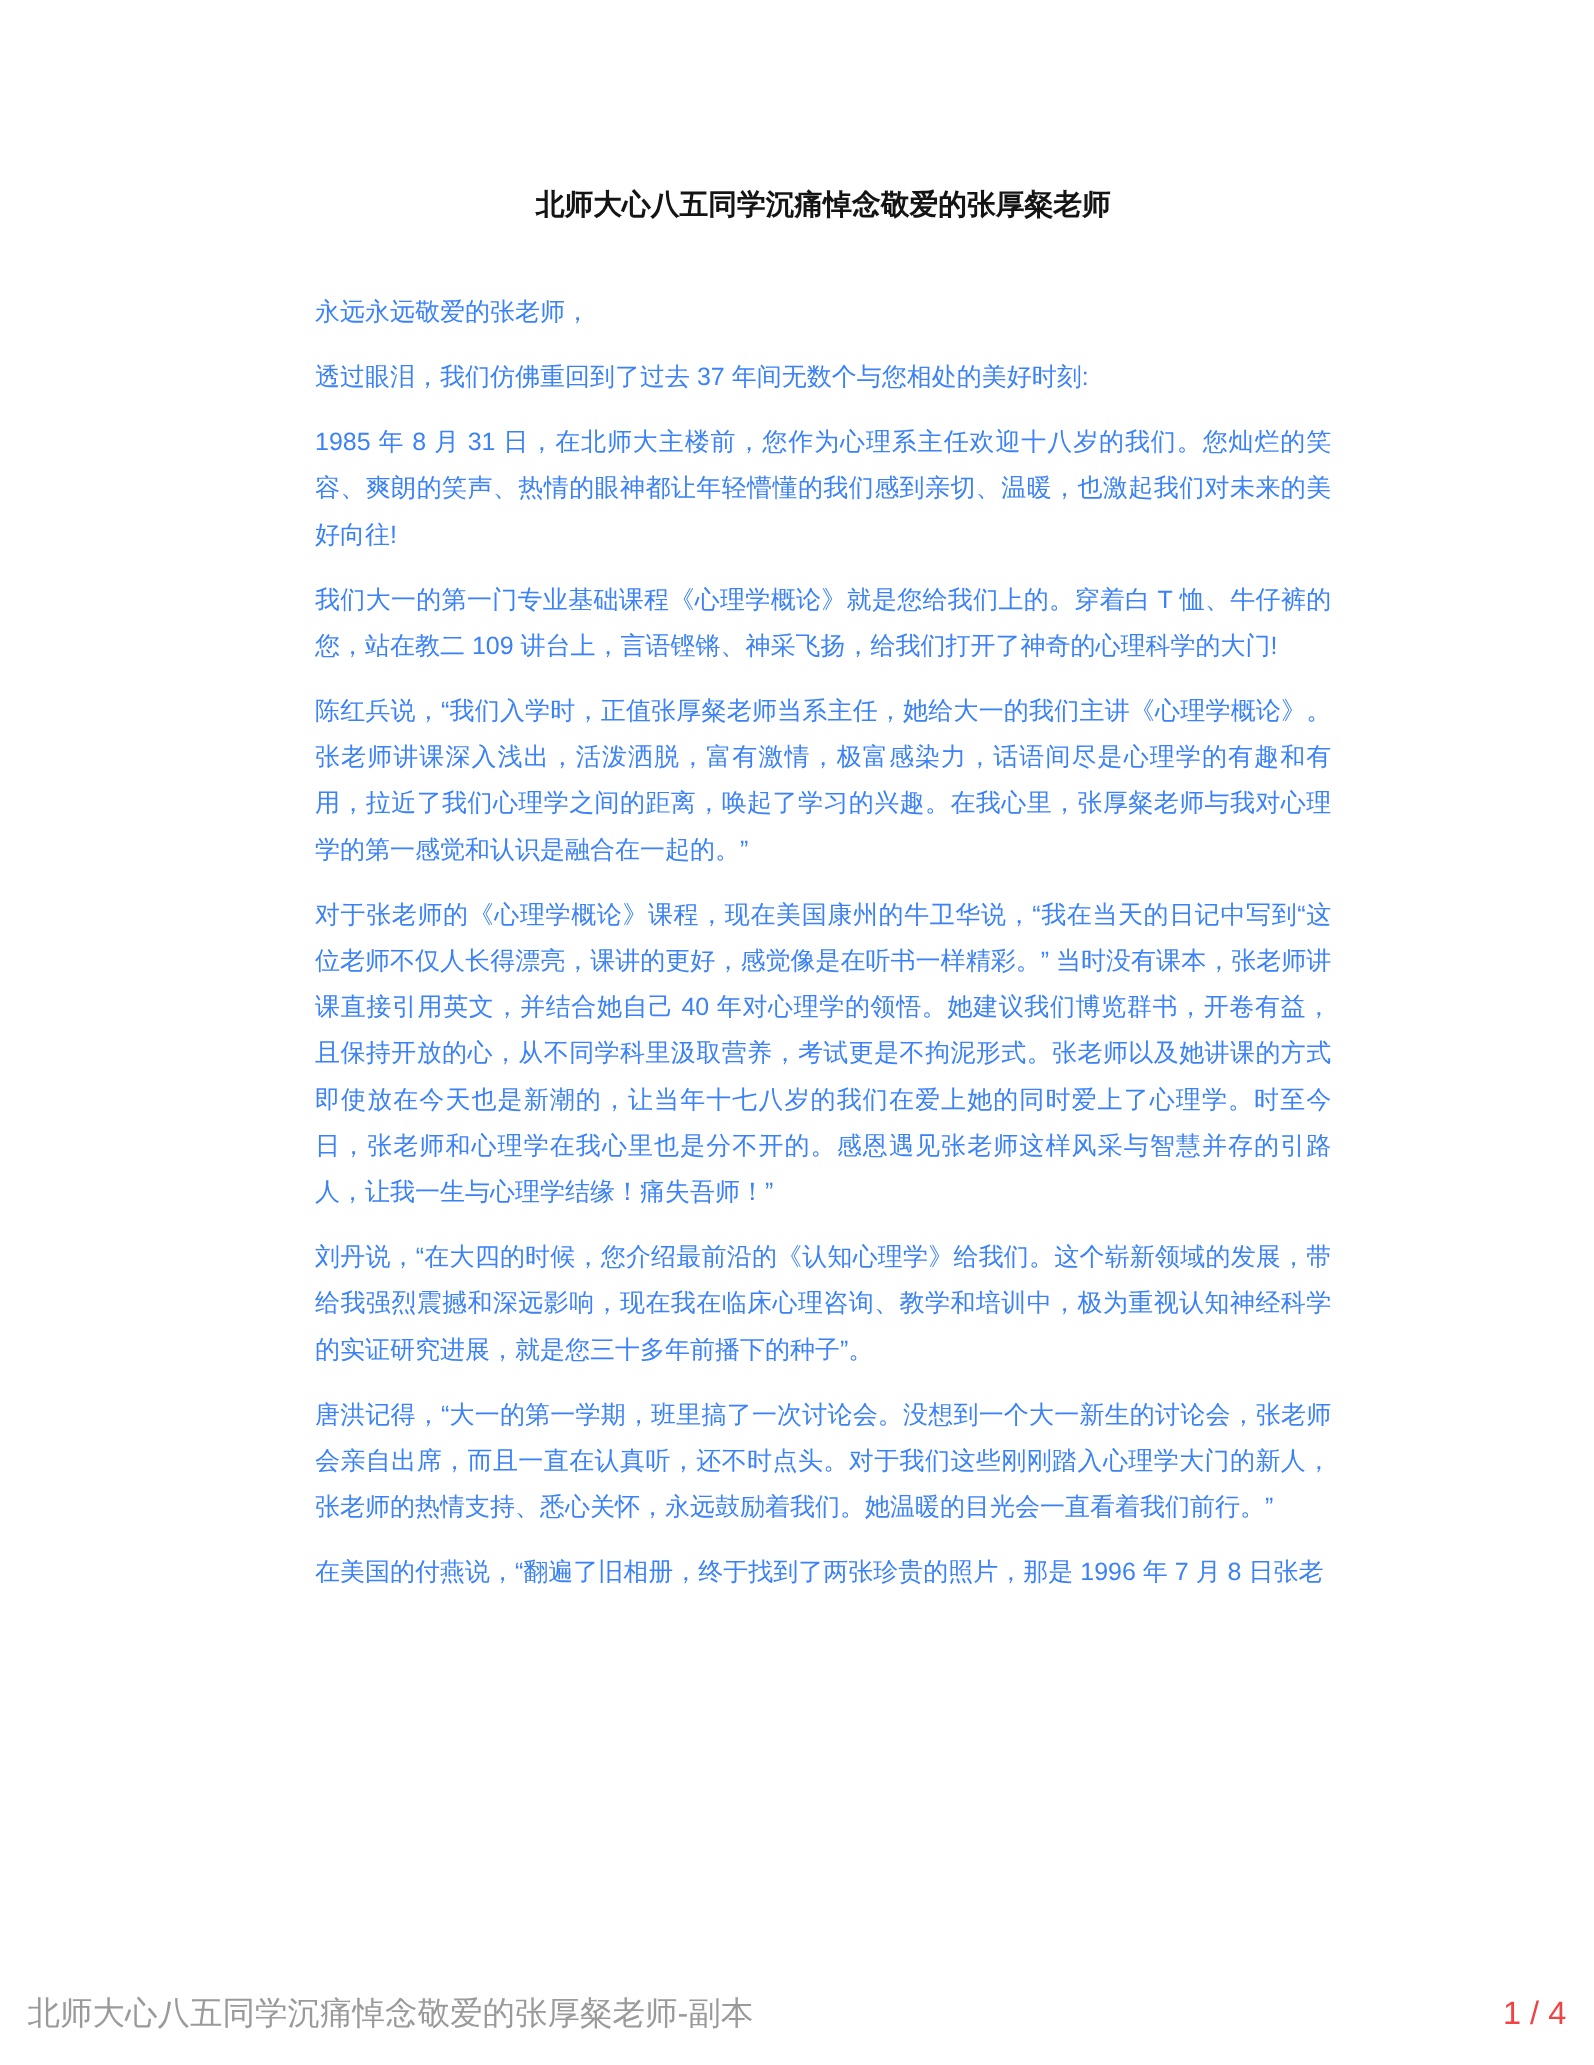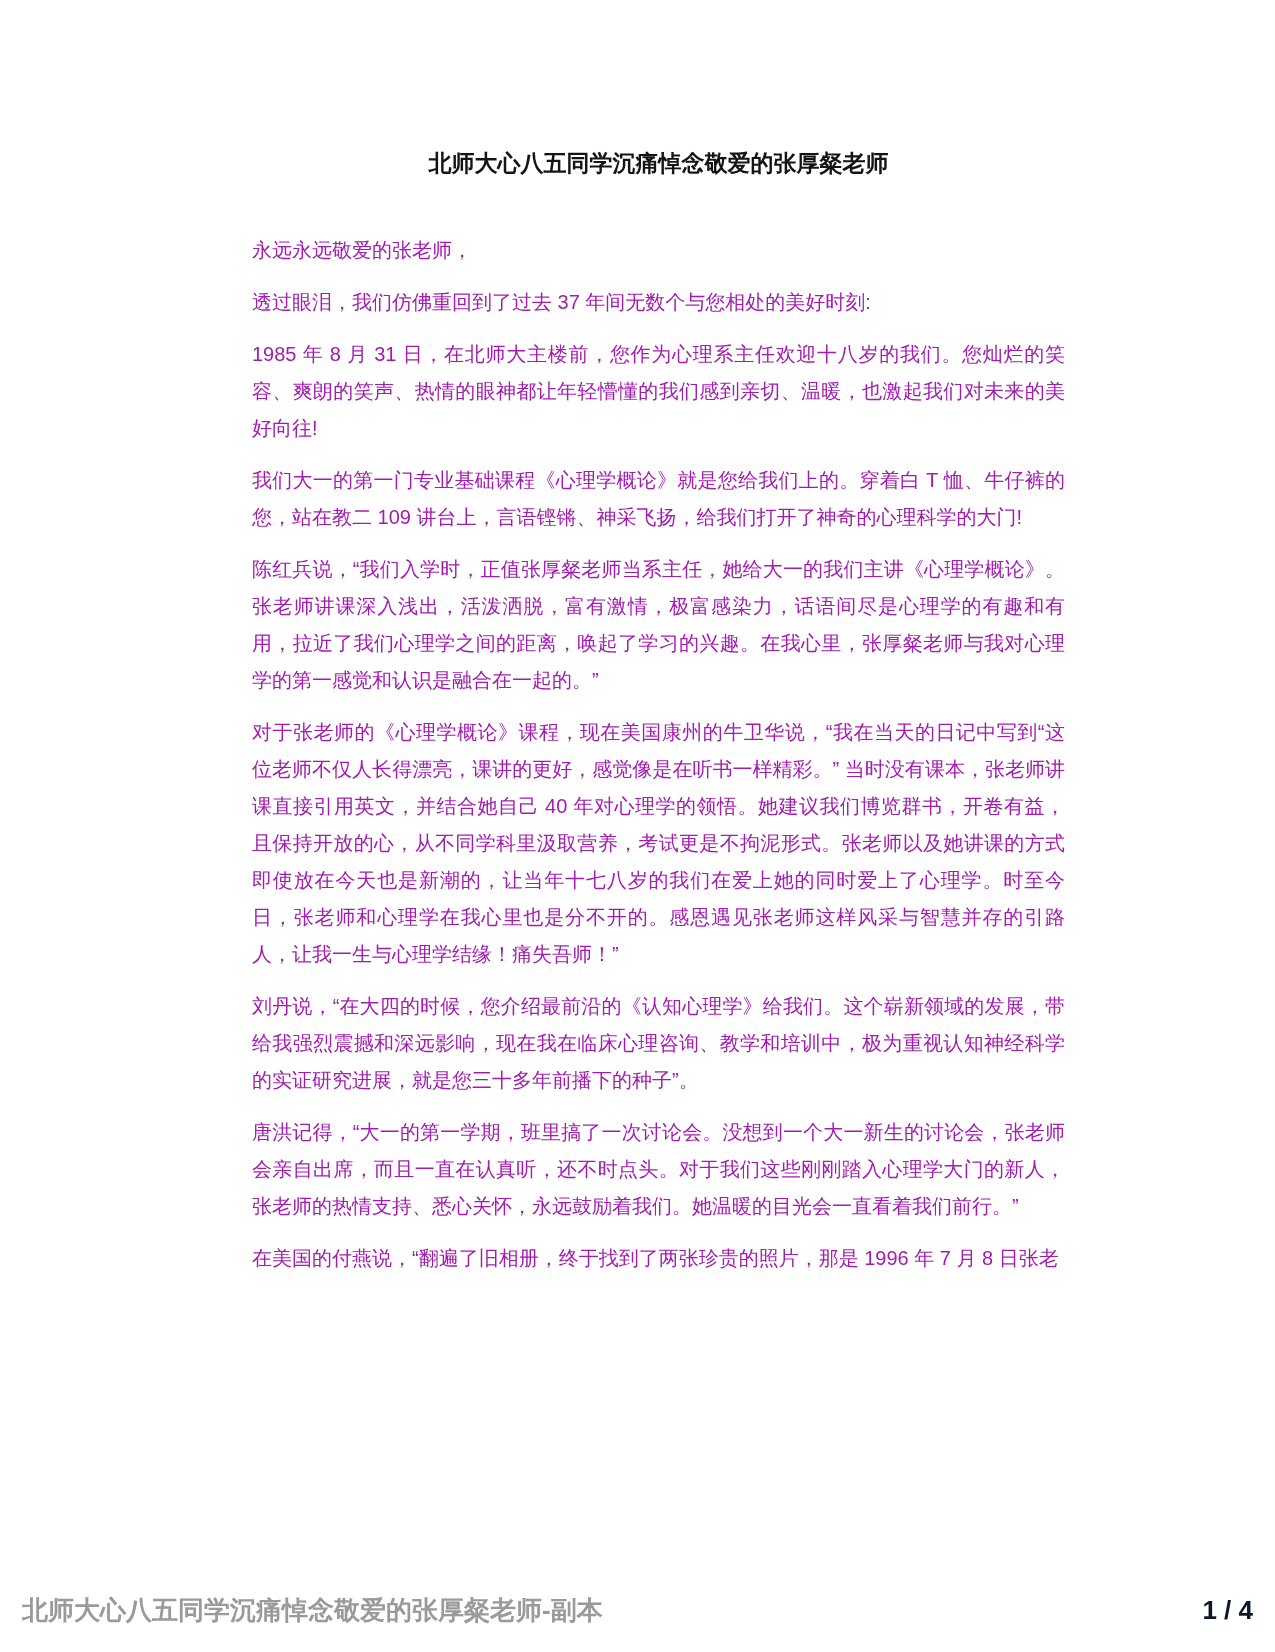--- a/index.html
+++ b/index.html
@@ -28,48 +28,47 @@
     font-weight: bold;
     text-align: center;
     color: #141414;
   }
   .doc-para {
     margin: 0 0 15px 0;
     font-size: 20px;
     line-height: 37px;
     text-align: justify;
     text-justify: inter-ideograph;
-    color: #a21caf;
+    color: #3b82f6;
     word-break: break-all;
   }
   .footer {
     position: absolute;
     left: 0;
     bottom: 0;
     width: 100%;
     height: 84px;
     box-sizing: border-box;
     padding: 0 22px;
     display: flex;
     align-items: center;
     justify-content: space-between;
     background: #ffffff;
     color: #9a9a9a;
     font-size: 26px;
     line-height: 84px;
     white-space: nowrap;
-    font-weight: bold;
   }
   .footer .doc-filename {
     overflow: hidden;
     text-overflow: ellipsis;
   }
   .footer .page-indicator {
     margin-left: 52px;
-    color: #0f172a;
+    color: #ef4444;
   }
 </style>
 </head>
 <body>
 
 <div class="page">
   <h1 class="doc-title">北师大心八五同学沉痛悼念敬爱的张厚粲老师</h1>
 
   <p class="doc-para">永远永远敬爱的张老师，</p>
   <p class="doc-para">透过眼泪，我们仿佛重回到了过去 37 年间无数个与您相处的美好时刻:</p>

